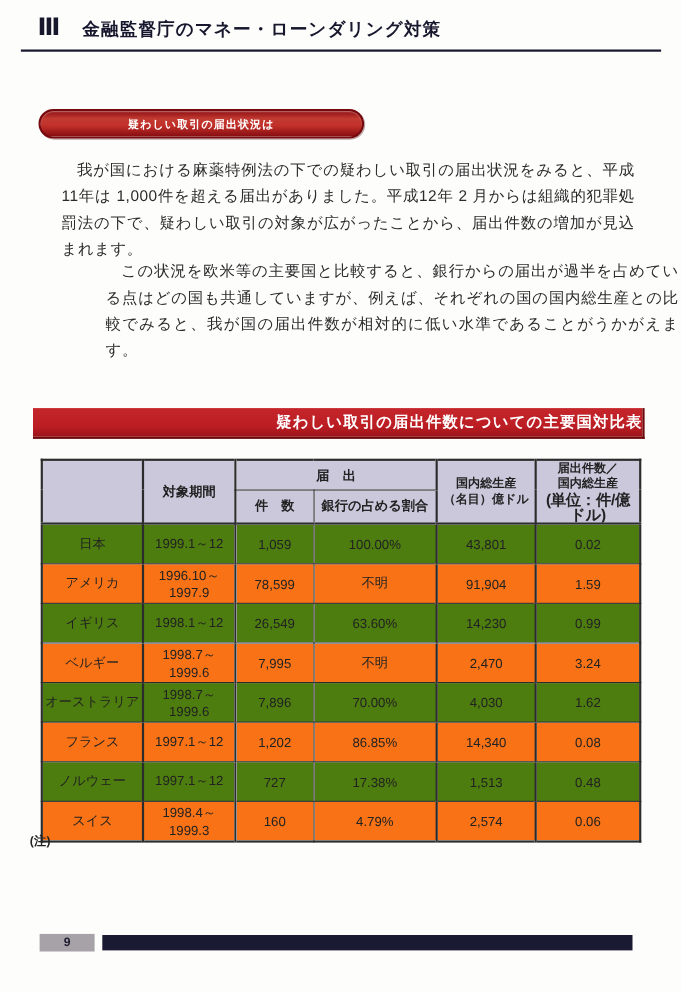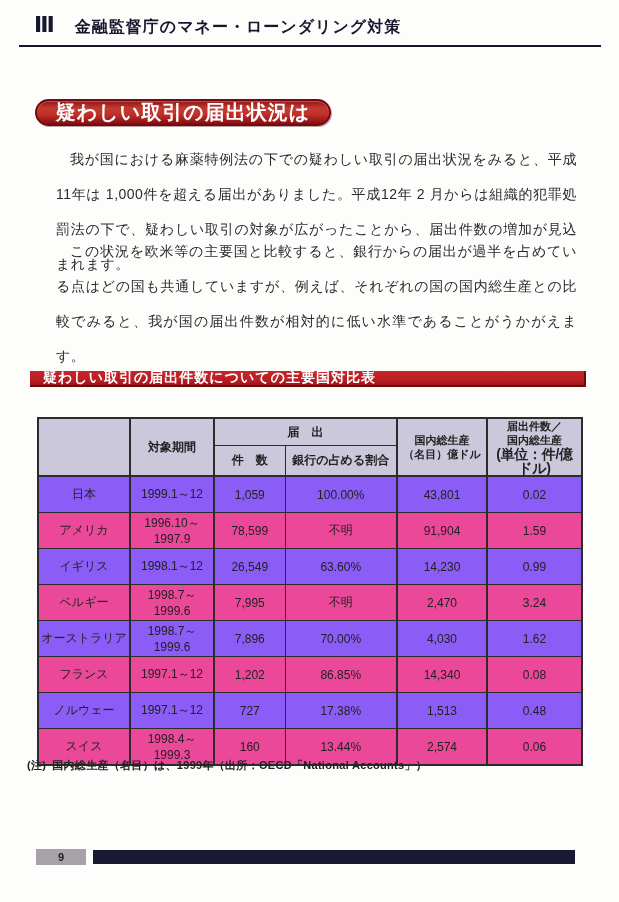--- a/index.html
+++ b/index.html
@@ -54,52 +54,53 @@
     border: 2px solid #76090d;
     border-radius: 14px;
     background: linear-gradient(180deg, #8f1014 0%, #c23a31 30%, #c2302a 58%, #870d11 100%);
     box-shadow: inset 0 1px 1px rgba(255,255,255,0.28), 1px 1px 0 rgba(60,0,0,0.35);
     display: flex;
     align-items: center;
     justify-content: center;
   }
   .pill-banner span {
     color: #fff;
-    font-size: 20px;
+    font-size: 10px;
     font-weight: bold;
     letter-spacing: 1px;
   }
 
   
   .body-para {
     position: absolute;
     left: 56px;
     width: 521px;
     margin: 0;
     font-size: 14px;
-    line-height: 35px;
+    line-height: 24px;
     letter-spacing: 0.5px;
     text-align: justify;
     text-indent: 1em;
     color: #2b2b2b;
   }
   .para1 { top: 142px; }
-  .para2 { top: 234px; }
+  .para2 { top: 234px; margin-left: 40px; }
 
   
   .table-banner {
     position: absolute;
     left: 30px; top: 371px;
-    width: 556px; height: 16px;
+    width: 556px; height: 28px;
     box-sizing: border-box;
     background: linear-gradient(180deg, #c5262b 0%, #bb1d23 65%, #9a141a 100%);
     border-right: 2px solid #6e0a0d;
     border-bottom: 2px solid #6e0a0d;
     display: flex;
     align-items: center;
+    justify-content: flex-end;
   }
   .table-banner span {
     padding-left: 13px;
     color: #fff;
     font-size: 14px;
     font-weight: bold;
     letter-spacing: 1px;
   }
 
   
@@ -123,22 +124,22 @@
   .compare-table thead th {
     background: #cbc8dc;
     font-weight: bold;
     font-size: 12px;
     line-height: 14px;
   }
   .compare-table thead tr.h1 th { height: 25px; }
   .compare-table thead tr.h2 th { height: 28px; }
   .compare-table thead tr:last-child th,
   .compare-table thead th[rowspan] { border-bottom-width: 2px; }
-  .compare-table tbody td { height: 35px; background: #8b5cf6; }
-  .compare-table tbody tr.alt td { background: #ec4899; }
+  .compare-table tbody td { height: 35px; background: #4d7c0f; }
+  .compare-table tbody tr.alt td { background: #f97316; }
   .bR { border-right-width: 2px !important; }
   .small-line { display: block; font-size: 11px; }
   .tiny-line  { display: block; font-size: 14px; letter-spacing: -0.3px; }
 
   
   .footnote {
     position: absolute;
     left: 27px; top: 757px;
     display: flex;
     gap: 6px;
@@ -277,31 +278,30 @@
         <td class="bR">1997.1～12</td>
         <td>727</td>
         <td class="bR">17.38%</td>
         <td class="bR">1,513</td>
         <td>0.48</td>
       </tr>
       <tr class="alt">
         <td class="bR">スイス</td>
         <td class="bR">1998.4～1999.3</td>
         <td>160</td>
-        <td class="bR">13.44%</td>
+        <td class="bR">4.79%</td>
         <td class="bR">2,574</td>
         <td>0.06</td>
       </tr>
     </tbody>
   </table>
 
   <div class="footnote">
     <span class="note-label">(注)</span>
     <div class="note-lines">
-      <div>国内総生産（名目）は、1999年（出所：OECD「National Accounts」）</div>
     </div>
   </div>
 
   <div class="page-num-box">
     <span>9</span>
   </div>
   <div class="footer-bar"></div>
 
 </div>
 

